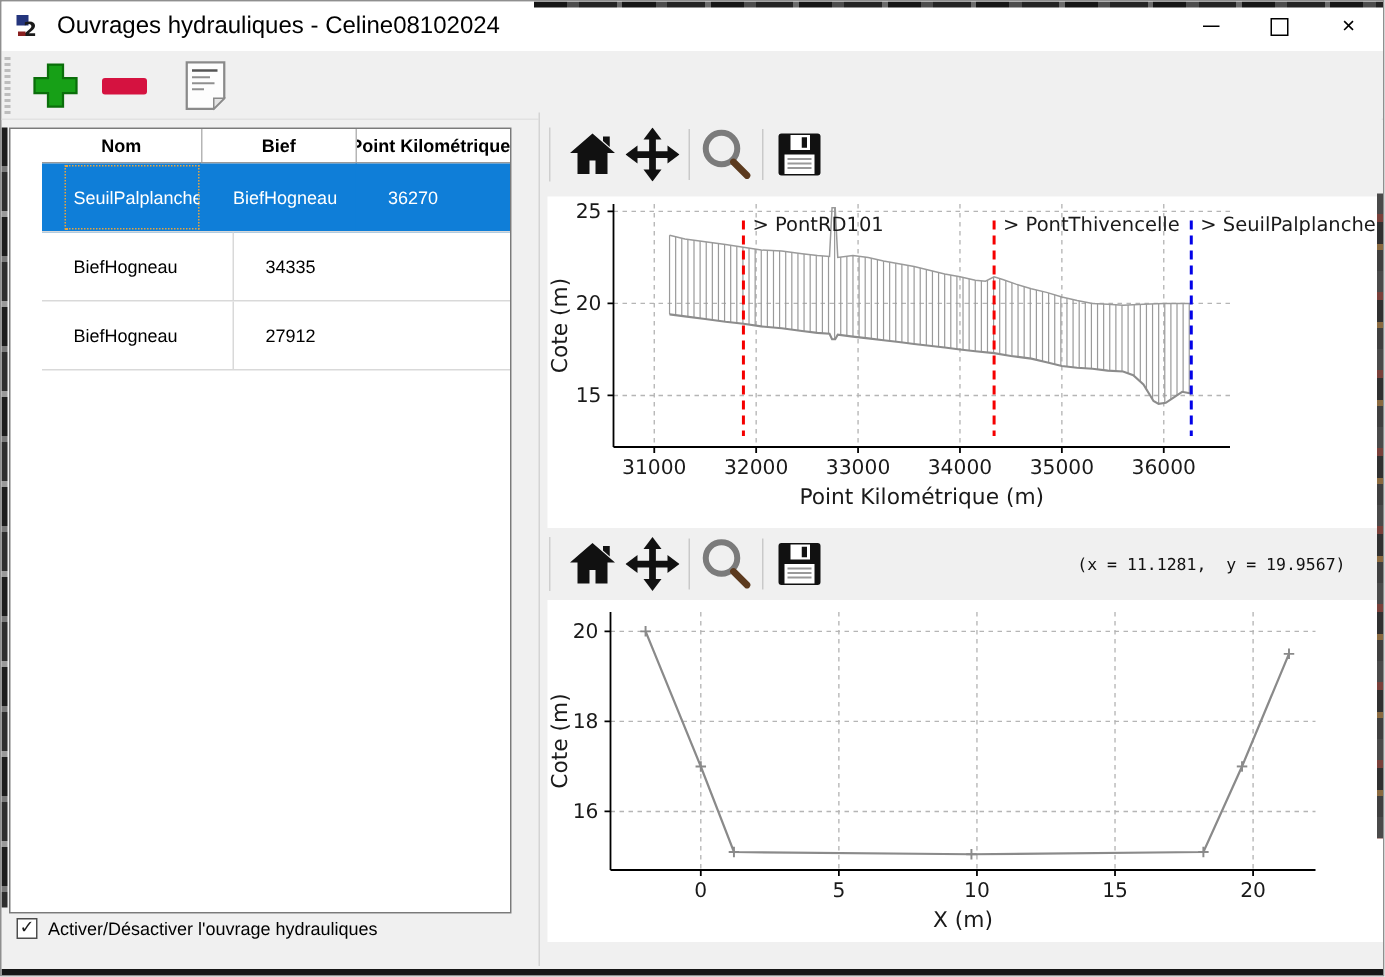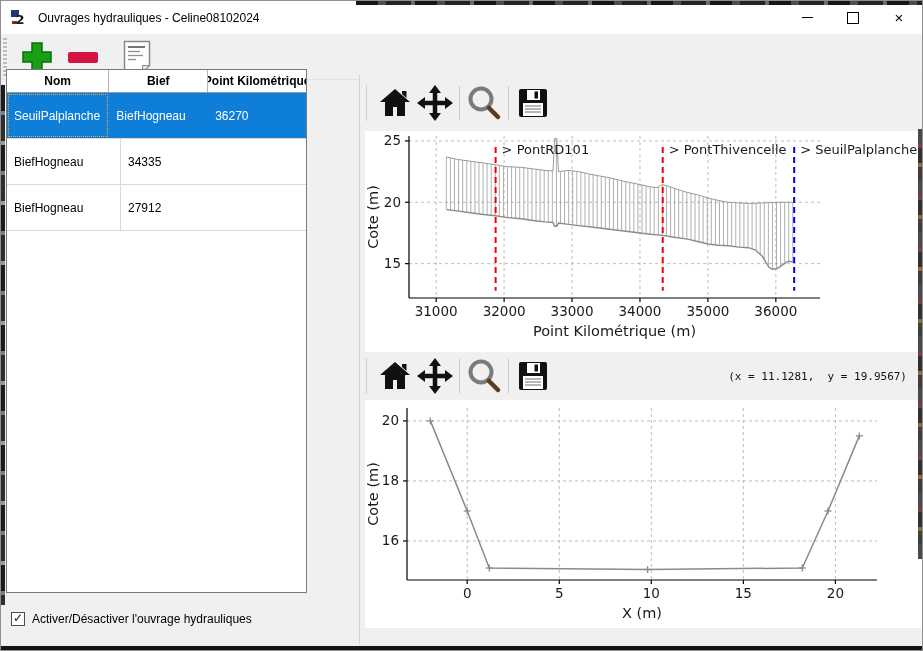--- a/index.html
+++ b/index.html
@@ -11,65 +11,65 @@
     background:repeating-linear-gradient(90deg,#161616 0 22px,#4d4d4d 22px 30px,#242424 30px 55px,#6b6b6b 55px 59px);}
   .strip-left{top:84px;left:0;width:4px;height:520px;
     background:repeating-linear-gradient(180deg,#1c1c1c 0 26px,#7a7a7a 26px 30px,#2e2e2e 30px 56px,#9a9a9a 56px 60px);}
   .strip-right{top:128px;right:0;width:4px;height:430px;
     background:repeating-linear-gradient(180deg,#4a4a4a 0 14px,#79403a 14px 19px,#303030 19px 34px,#8a6a40 34px 38px,#3f3f3f 38px 52px);}
   .strip-bottom{bottom:0;left:0;right:0;height:4px;background:#161616;}
 
   
   .titlebar{position:absolute;top:0;left:0;right:0;height:33px;background:#ffffff;display:flex;align-items:center;}
   .app-icon{width:20px;height:20px;margin:0 8px 0 9px;}
-  .title-text{font-size:12px;color:#000;}
+  .title-text{font-size:16px;color:#000;}
   .win-controls{margin-left:auto;display:flex;align-items:center;height:100%;}
   .win-btn{width:46px;height:100%;display:flex;align-items:center;justify-content:center;color:#000;}
   .glyph-min{width:11px;height:1px;background:#000;}
   .glyph-max{width:10px;height:10px;border:1px solid #000;}
   .glyph-close{font-size:15px;line-height:1;}
 
   
   .toolbar-main{position:absolute;top:33px;left:0;right:0;height:45px;background:#f0f0f0;
     display:flex;align-items:center;border-bottom:1px solid #e2e2e2;}
   .grip{width:4px;height:38px;margin-left:2px;margin-right:10px;
     background:repeating-linear-gradient(180deg,#bdbdbd 0 2px,transparent 2px 4px);}
   .tbtn{width:40px;height:40px;display:flex;align-items:center;justify-content:center;margin-right:6px;}
 
   
-  .table-panel{position:absolute;top:68px;left:5px;width:301px;height:524px;background:#fff;
-    border:1px solid #7a7a7a;box-sizing:border-box;font-size:12px;color:#000;}
+  .table-panel{position:absolute;top:84px;left:5px;width:335px;height:524px;background:#fff;
+    border:1px solid #7a7a7a;box-sizing:border-box;font-size:12px;color:#000;padding-left:21px;}
   .thead{display:flex;height:22px;border-bottom:1px solid #9a9a9a;font-weight:bold;}
   .th{display:flex;align-items:center;justify-content:center;border-right:1px solid #b5b5b5;
      box-sizing:border-box;overflow:hidden;position:relative;white-space:nowrap;}
   .th:last-child{border-right:none;}
   .c1{width:118px;} .c2{width:114px;} .c3{width:113px;}
   .th-clip{position:absolute;left:-10px;width:140px;text-align:center;}
   .trow{display:flex;height:45px;border-bottom:1px solid #d9d9d9;}
   .td{display:flex;align-items:center;padding-left:7px;box-sizing:border-box;
-     border-right:1px solid #d9d9d9;white-space:nowrap;overflow:hidden;}
+     border-right:1px solid #d9d9d9;white-space:nowrap;overflow:hidden;margin-left:14px;}
   .td:last-child{border-right:none;}
   .trow.selected{background:#0f7ed8;color:#fff;}
   .trow.selected .td{border-right-color:#0f7ed8;}
   .trow.selected .td.focus-cell{outline:1px dotted #e8a33d;outline-offset:-2px;}
 
   
   .checkbox-row{position:absolute;top:611px;left:10px;display:flex;align-items:center;gap:7px;font-size:12px;color:#000;}
   .cbox{width:14px;height:14px;background:#fff;border:1px solid #4d4d4d;box-sizing:border-box;
         display:flex;align-items:center;justify-content:center;}
   .cbox .mark{font-size:12px;line-height:1;color:#1a1a1a;transform:translateY(-1px);}
 
   
   .right-panel{position:absolute;top:74px;left:358px;width:561px;height:569px;background:#f0f0f0;border-left:1px solid #d4d4d4;}
   .plot-toolbar{position:absolute;left:0;right:0;display:flex;align-items:center;padding-left:6px;background:#f0f0f0;}
   .pt1{top:0;height:56px;} .pt2{top:277px;height:48px;}
   .phandle{width:1px;height:36px;background:#cfcfcf;margin-right:8px;}
   .pbtn{width:40px;height:42px;display:flex;align-items:center;justify-content:center;}
   .psep{width:1px;height:34px;background:#c9c9c9;margin:0 4px;}
-  .coords{margin-left:auto;padding-right:14px;font-family:"DejaVu Sans Mono",monospace;
+  .coords{margin-left:auto;padding-right:24px;font-family:"DejaVu Sans Mono",monospace;
           font-size:11px;color:#111;white-space:pre;}
   .figure{position:absolute;left:5px;width:557px;background:#fff;}
   .fig1{top:56px;height:221px;} .fig2{top:325px;height:228px;}
   svg text{font-family:"DejaVu Sans",sans-serif;fill:#1a1a1a;}
 </style>
 </head>
 <body>
 
 <div class="window">
 

